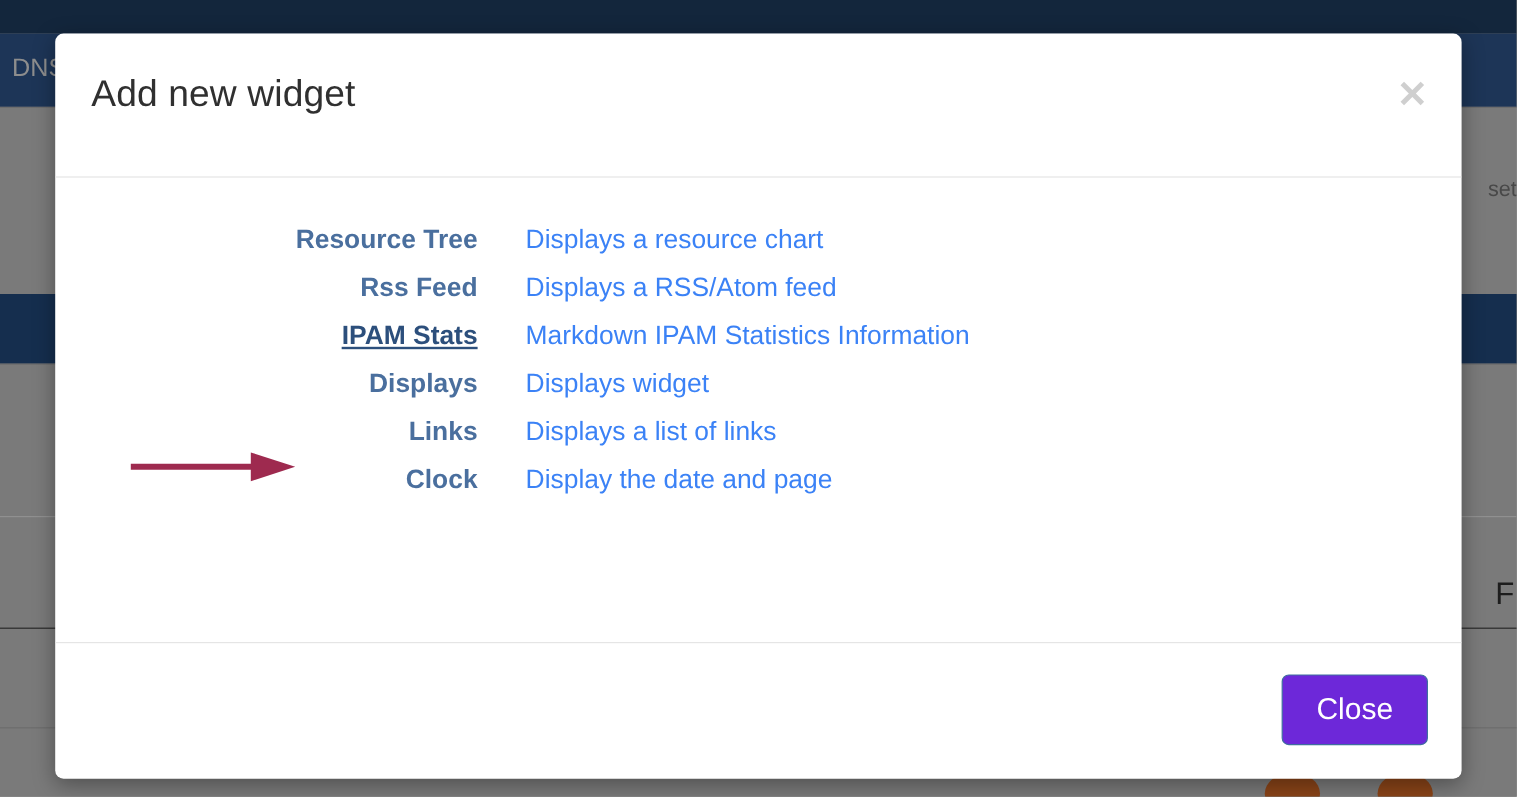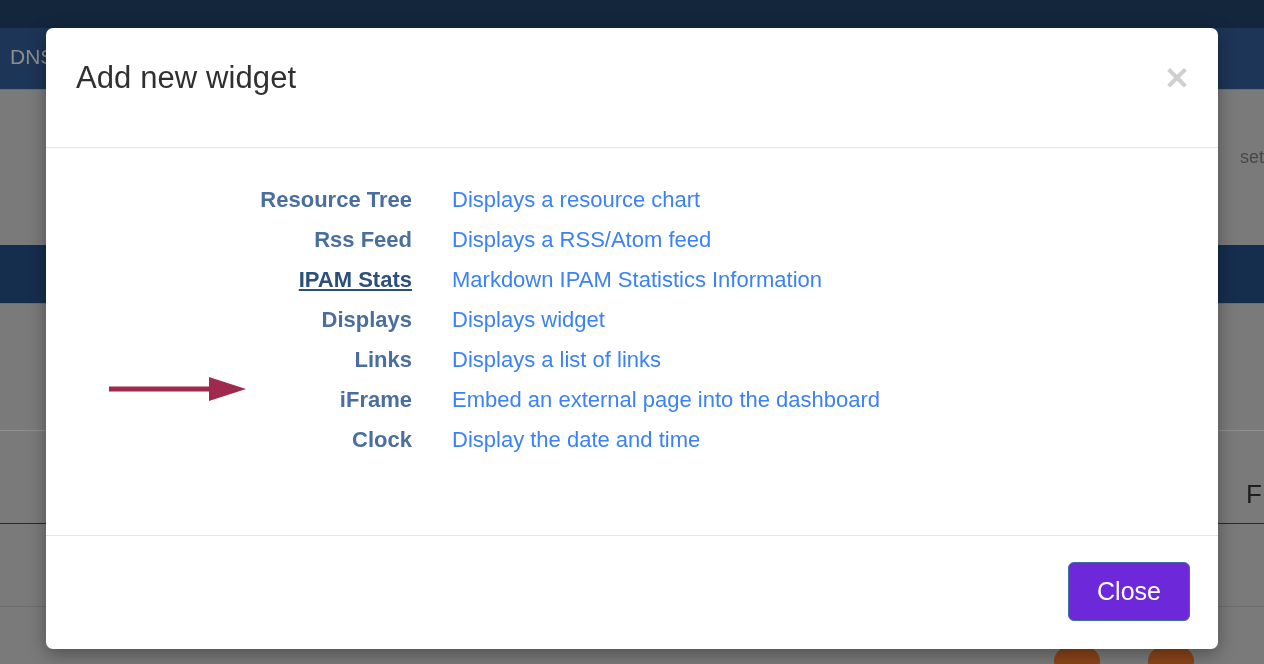--- a/index.html
+++ b/index.html
@@ -130,21 +130,21 @@
     cursor: pointer;
     user-select: none;
   }
 
   .modal-body {
     position: relative;
     height: 387px;
   }
   .widget-table {
     position: absolute;
-    left: 17px;
+    left: 3px;
     top: 32px;
     width: 100%;
     border-collapse: collapse;
   }
   .widget-table td {
     padding: 0;
     height: 40px;
     vertical-align: middle;
   }
   td.w-name {
@@ -251,26 +251,22 @@
           </tr>
           <tr>
             <td class="w-name"><a class="w-link">Displays</a></td>
             <td class="w-desc">Displays widget</td>
           </tr>
           <tr>
             <td class="w-name"><a class="w-link">Links</a></td>
             <td class="w-desc">Displays a list of links</td>
           </tr>
           <tr>
-            <td class="w-name"><a class="w-link">iFrame</a></td>
-            <td class="w-desc">Embed an external page into the dashboard</td>
-          </tr>
-          <tr>
             <td class="w-name"><a class="w-link">Clock</a></td>
-            <td class="w-desc">Display the date and time</td>
+            <td class="w-desc">Display the date and page</td>
           </tr>
         </tbody>
     </table>
 
     <svg class="annot-arrow" viewBox="0 0 140 26" xmlns="http://www.w3.org/2000/svg">
       <line x1="1" y1="13" x2="108" y2="13" stroke="#9e2a4f" stroke-width="5"></line>
       <polygon points="101,1 138,13 101,25" fill="#9e2a4f"></polygon>
     </svg>
   </div>
 

